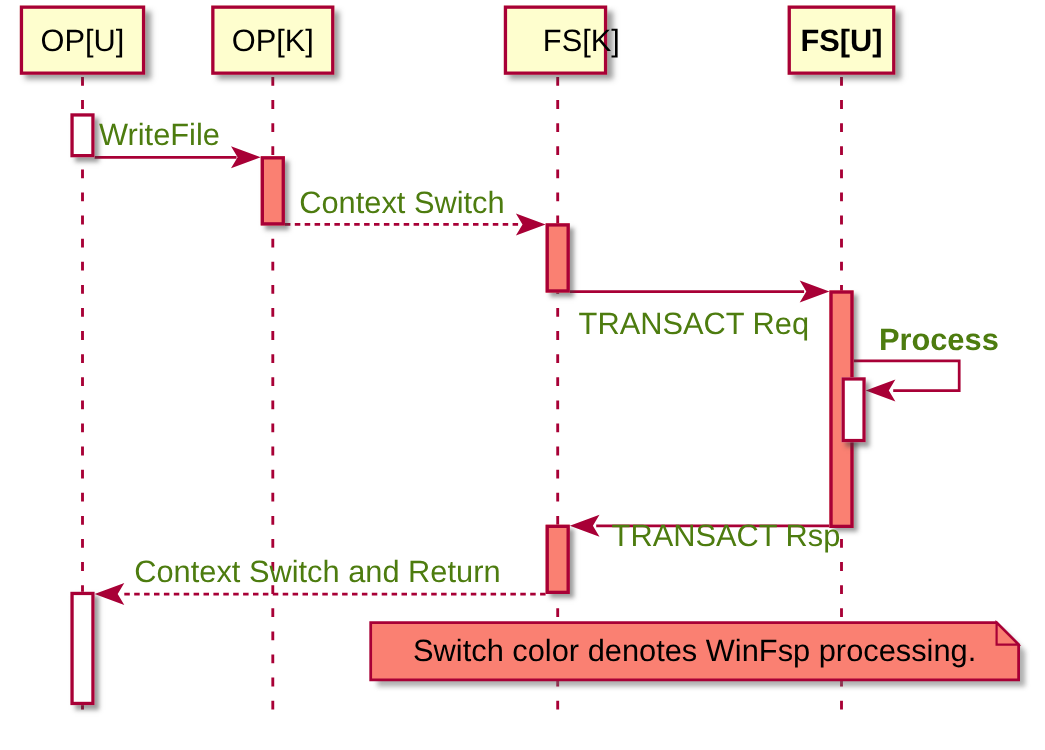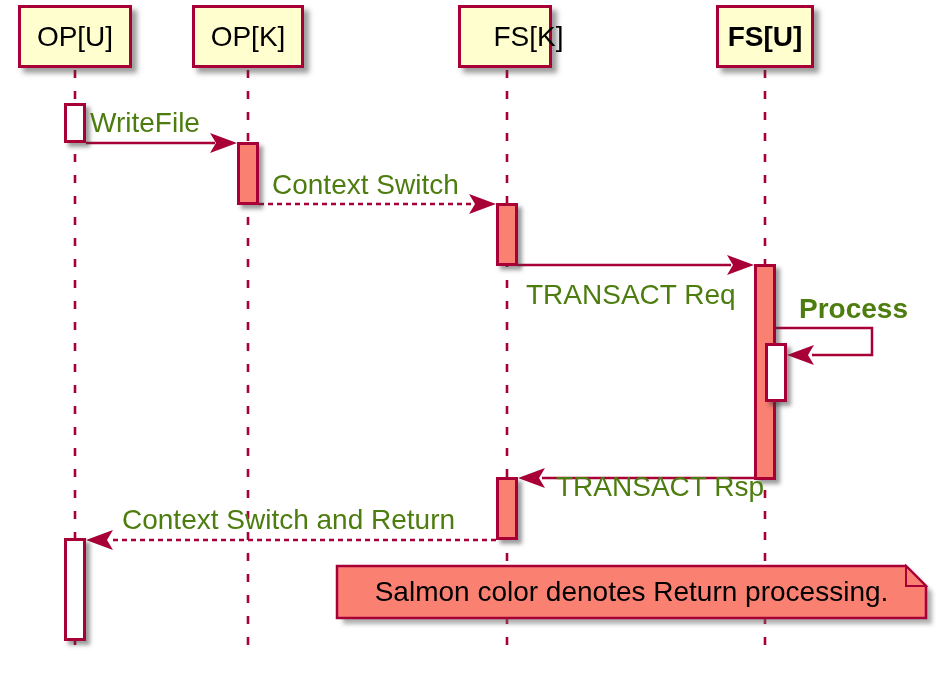--- a/index.html
+++ b/index.html
@@ -110,15 +110,15 @@
   <div class="bar salmon" style="left:496px;top:477px;height:63px;"></div>
   <div class="bar white" style="left:64px;top:538px;height:103px;"></div>
 
   <div class="msg" style="left:90px;top:108px;">WriteFile</div>
   <div class="msg" style="left:272px;top:170px;">Context Switch</div>
   <div class="msg" style="left:526px;top:232px;margin-top:48px;">TRANSACT Req</div>
   <div class="msg" style="left:799px;top:294px;font-weight:bold;">Process</div>
   <div class="msg" style="left:556px;top:460px;margin-top:12px;">TRANSACT Rsp</div>
   <div class="msg" style="left:122px;top:505px;">Context Switch and Return</div>
 
-  <div class="note-text">Salmon color denotes Return processing.</div>
+  <div class="note-text">Switch color denotes WinFsp processing.</div>
 
 </div>
 
 </body></html>

